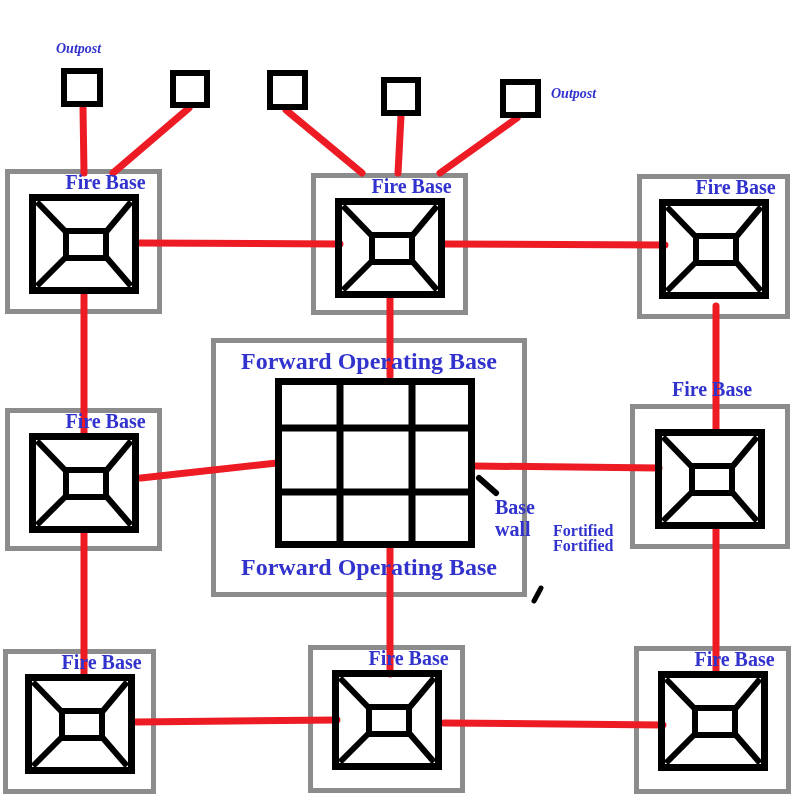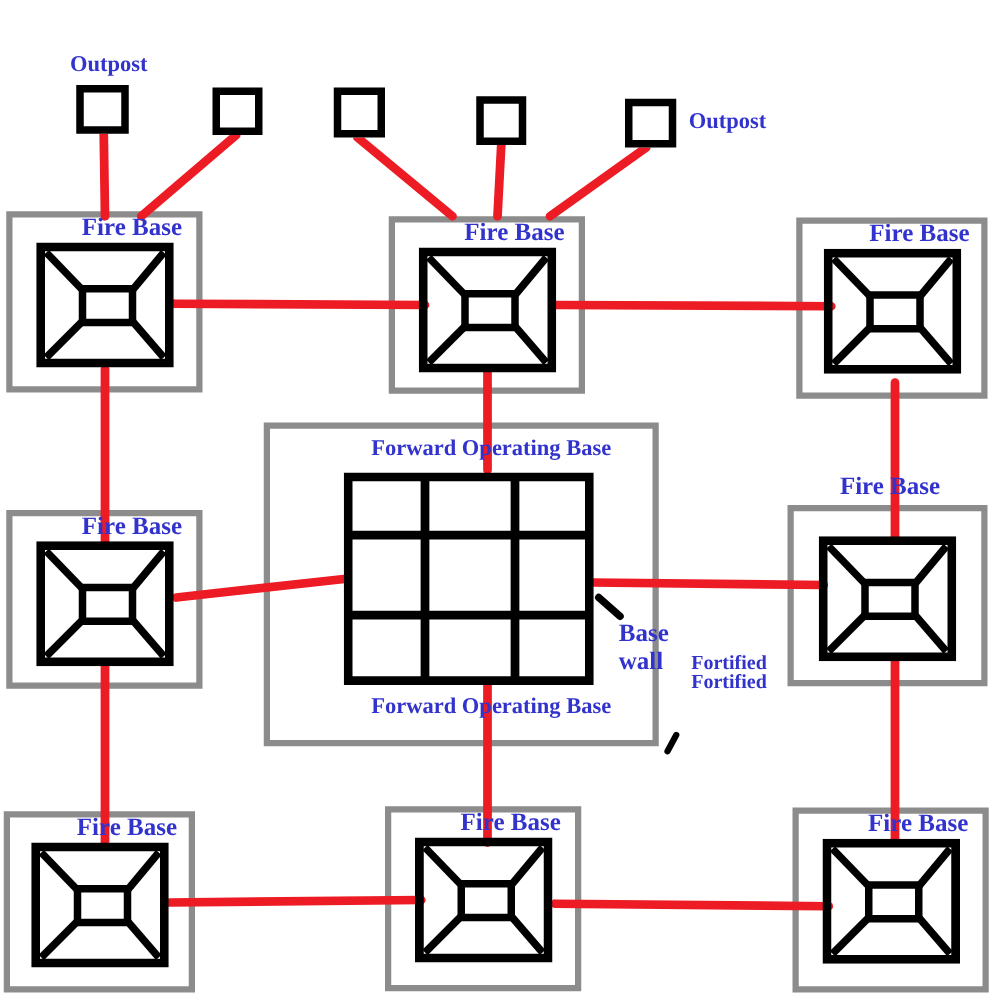--- a/index.html
+++ b/index.html
@@ -23,26 +23,26 @@
   .fb-content{position:absolute;text-align:center;}
   .fb-label{
     position:absolute;top:2px;left:50%;transform:translateX(-50%);margin-left:22px;
     color:var(--c-label,#3232CD);font-weight:bold;font-size:20px;white-space:nowrap;
   }
   .fb-label.above{top:-26px;margin-left:2px;}
   .fb-icon{position:absolute;top:25px;left:50%;transform:translateX(-50%);width:110px;height:100px;}
   .fb-icon rect,.fb-icon line{stroke:var(--c-structure,#000);fill:none;}
 
   .outpost{position:absolute;border:6px solid var(--c-structure,#000);background:#fff;}
-  .op-label{position:absolute;color:var(--c-label,#3232CD);font-weight:bold;font-size:18px;white-space:nowrap;}
+  .op-label{position:absolute;color:var(--c-label,#3232CD);font-weight:bold;font-size:14px;white-space:nowrap;font-style:italic;}
 
   
   .fob-label{
     position:absolute;left:50%;transform:translateX(-50%);
-    color:var(--c-label,#3232CD);font-weight:bold;font-size:18px;white-space:nowrap;margin-left:24px;
+    color:var(--c-label,#3232CD);font-weight:bold;font-size:24px;white-space:nowrap;
   }
   .fob-label-top{top:10px;}
   .fob-label-bottom{top:216px;}
   .fob-grid{position:absolute;left:64px;top:40px;width:200px;height:170px;}
   .fob-grid rect,.fob-grid line{stroke:var(--c-structure,#000);fill:none;stroke-width:7;}
 
   .ann{position:absolute;color:var(--c-label,#3232CD);font-weight:bold;white-space:nowrap;margin-left:15px;}
   #ann-base-wall{font-size:20px;line-height:22px;}
   #ann-fortified{font-size:16px;line-height:15px;}
 </style>

